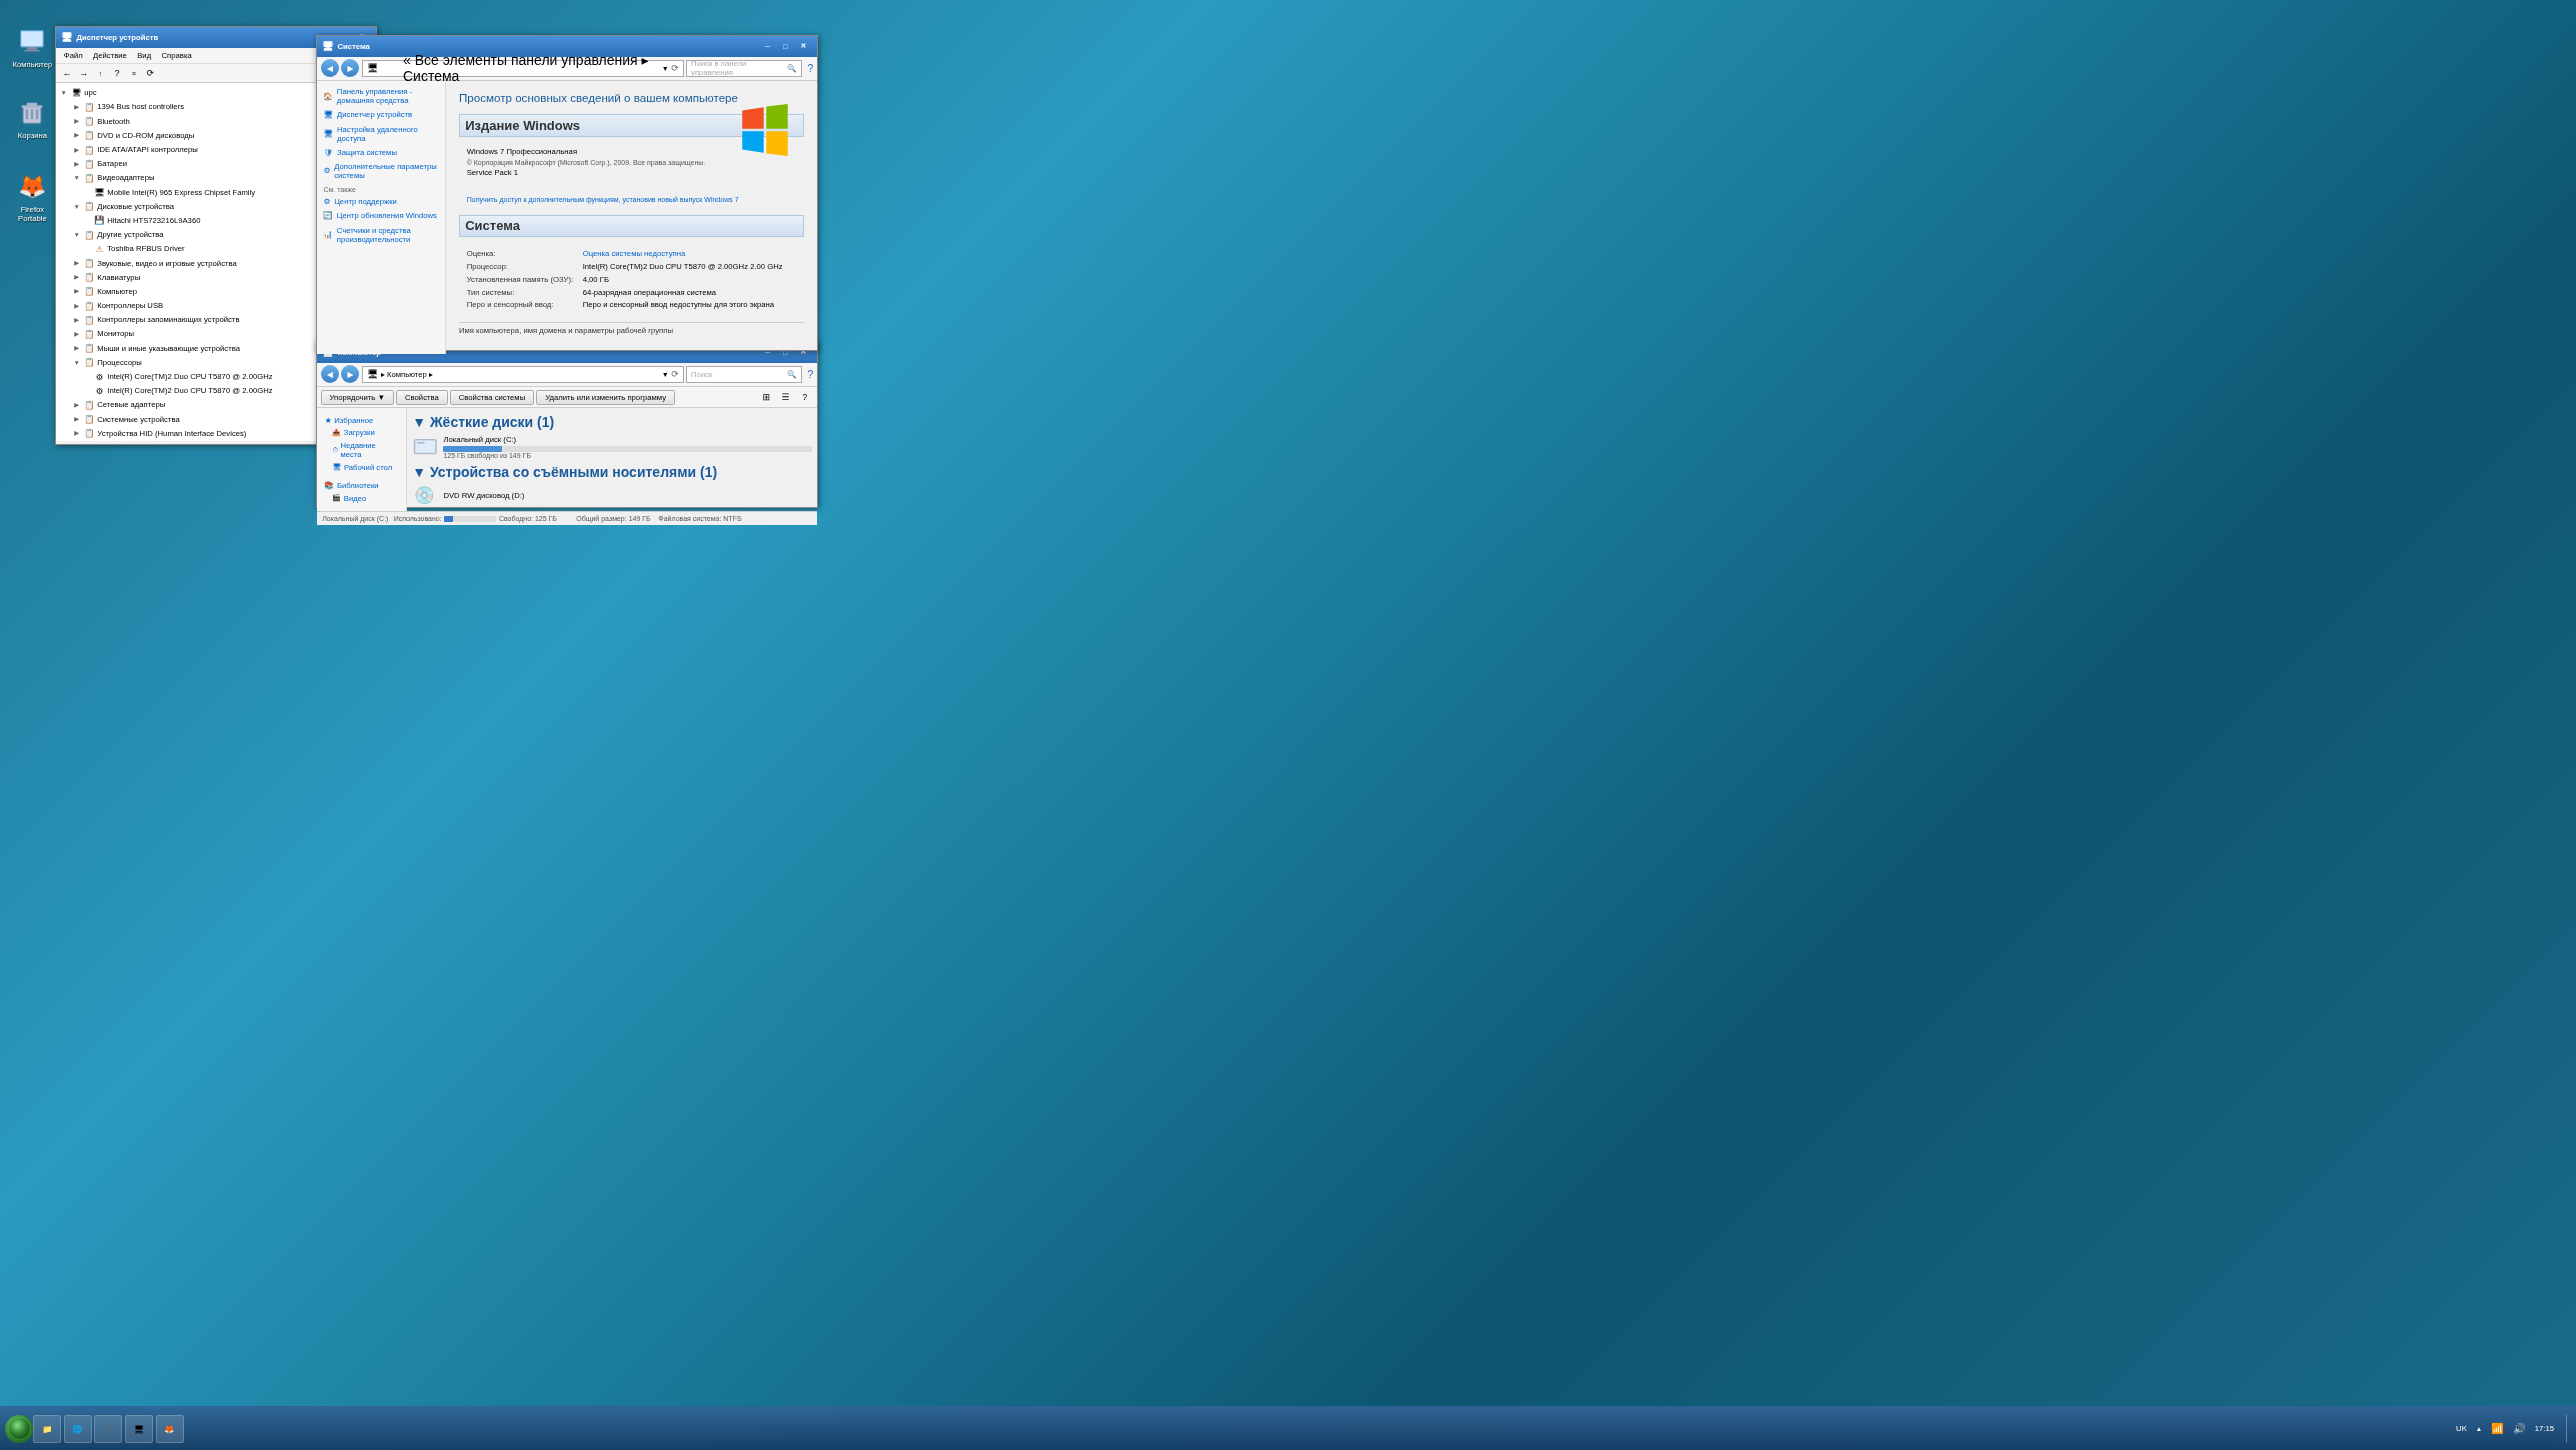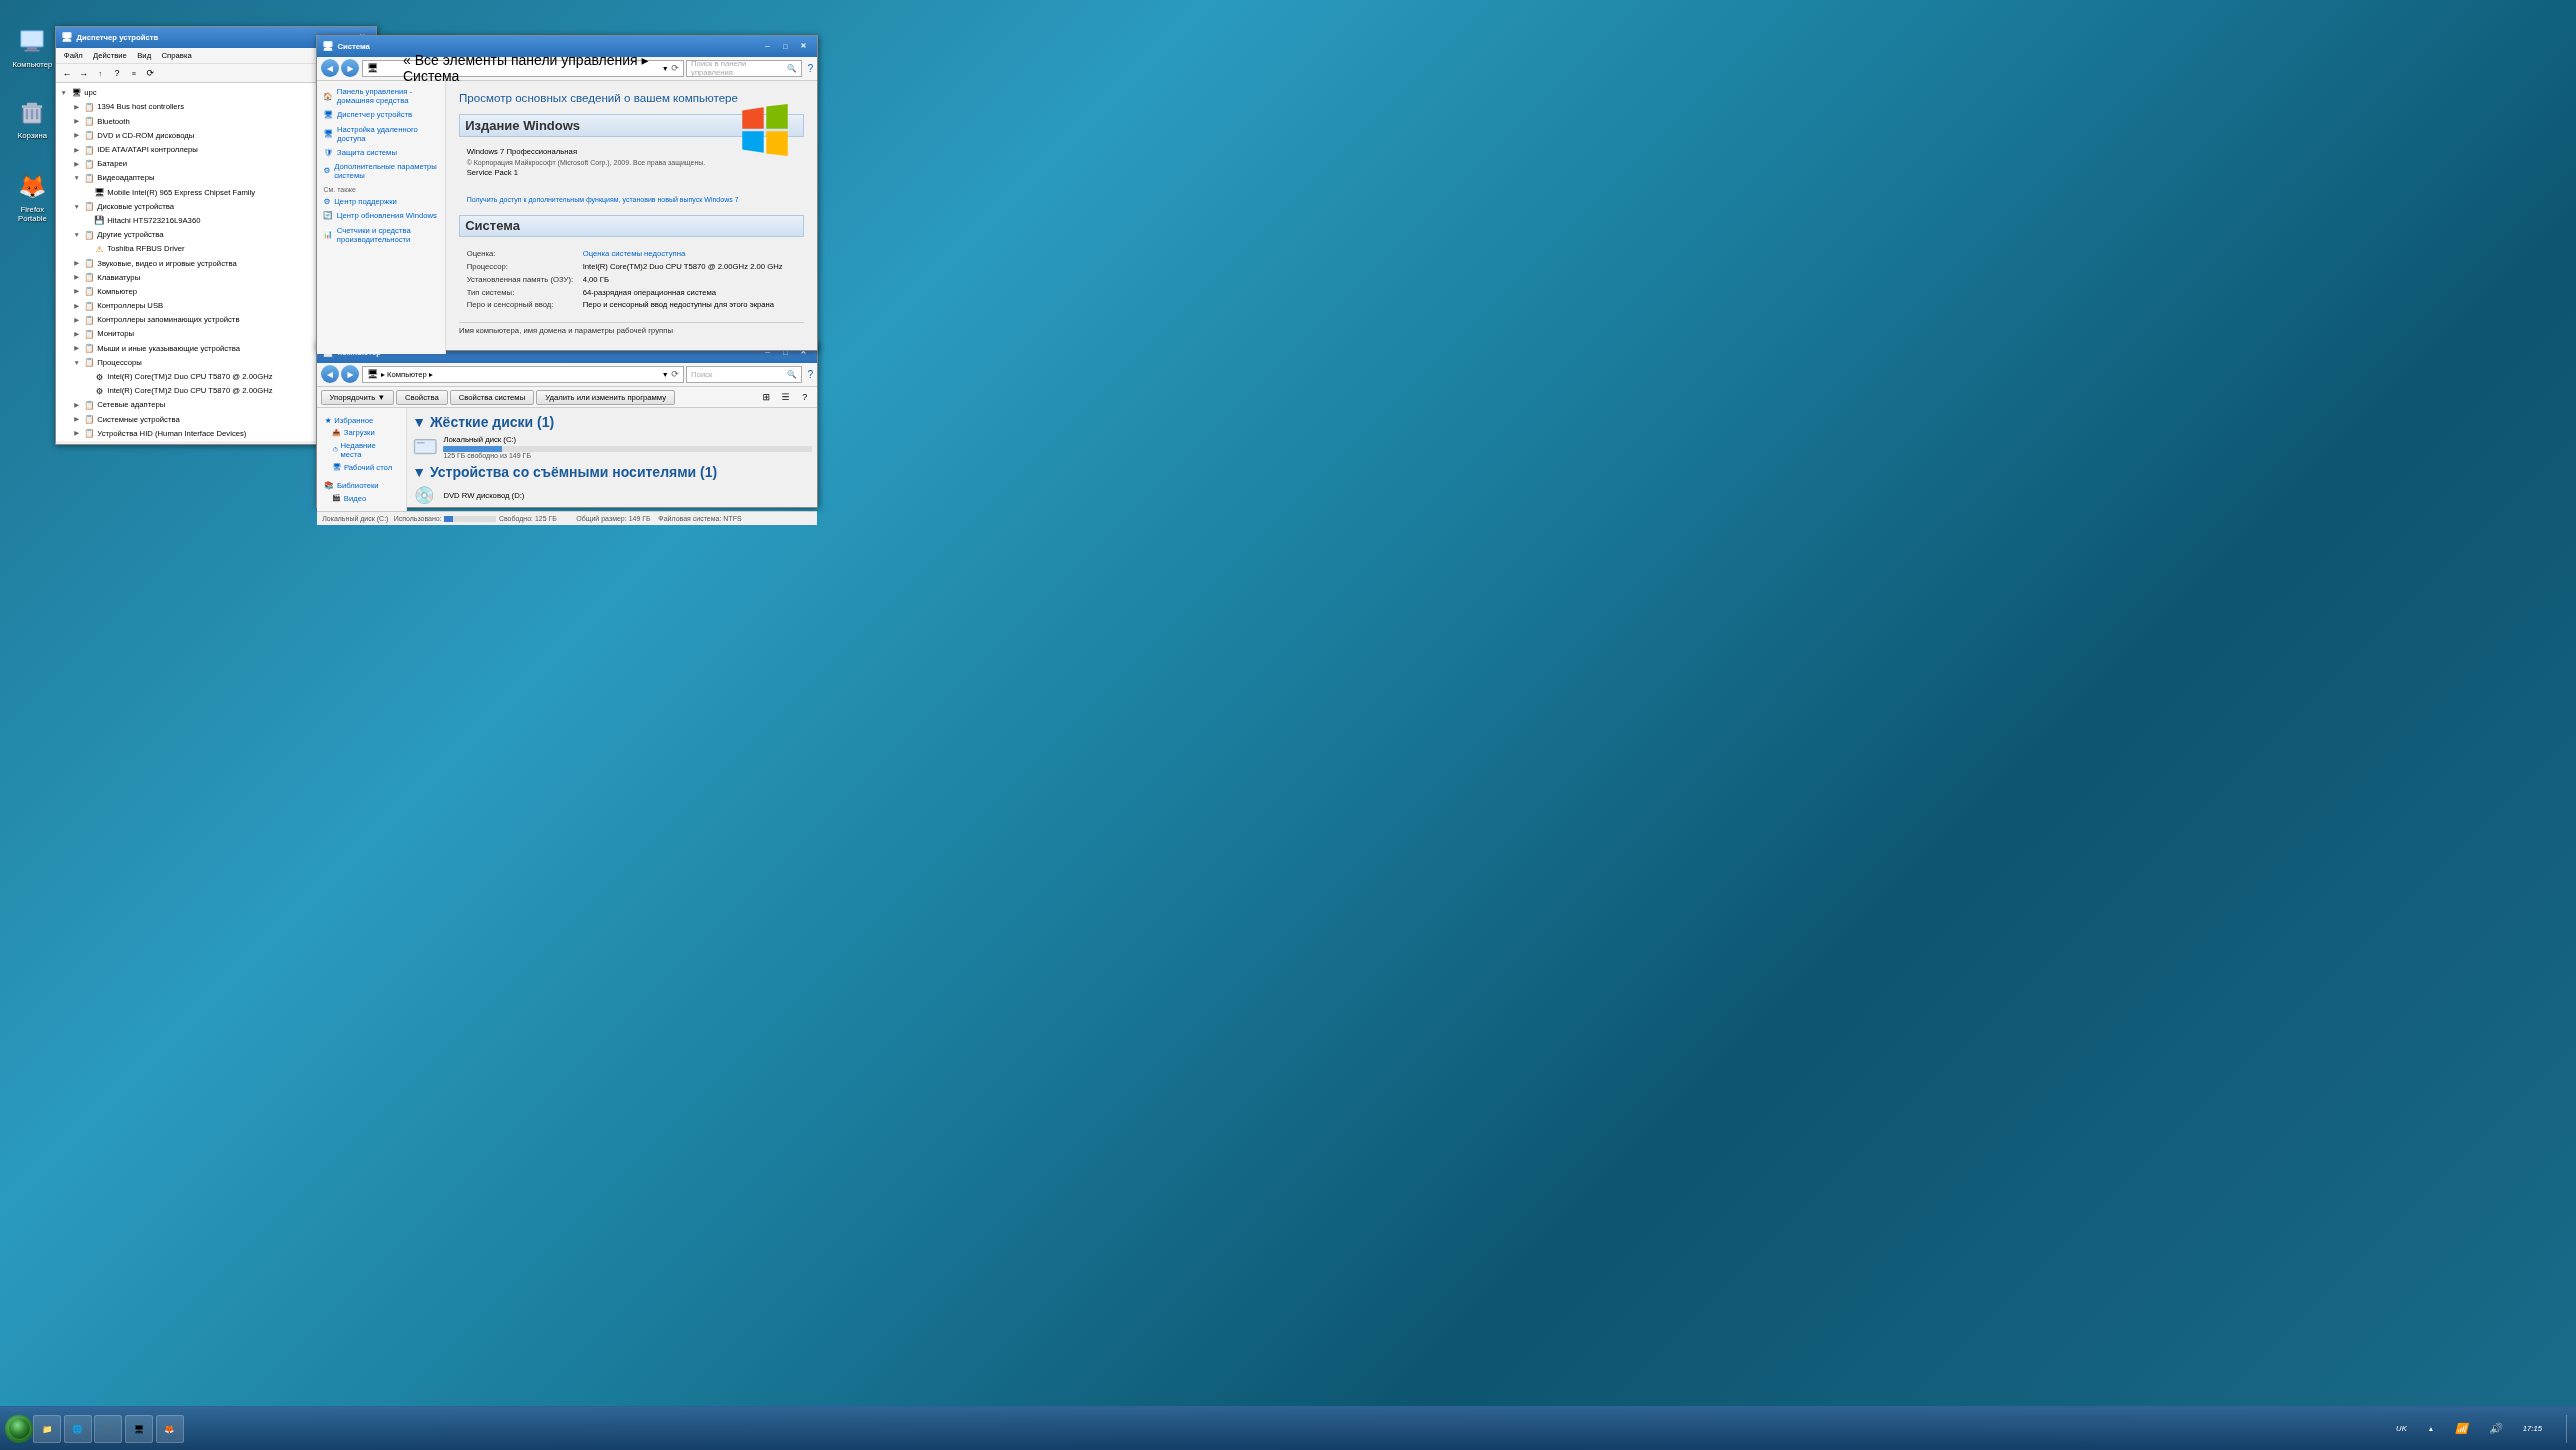--- a/index.html
+++ b/index.html
@@ -84,24 +84,23 @@
       border-radius: 2.6px;
       display: flex;
       align-items: center;
       justify-content: center;
       cursor: pointer;
       padding: 0 5.2px;
     }
     .taskbar-tray {
       display: flex;
       align-items: center;
-      gap: 21px;
+      gap: 9px;
       color: white;
       font-size: 7.7px;
-      font-style: italic;
     }
     .taskbar-time {
       color: white;
       font-size: 7.7px;
       text-align: center;
     }
 
     
     .window {
       position: absolute;

